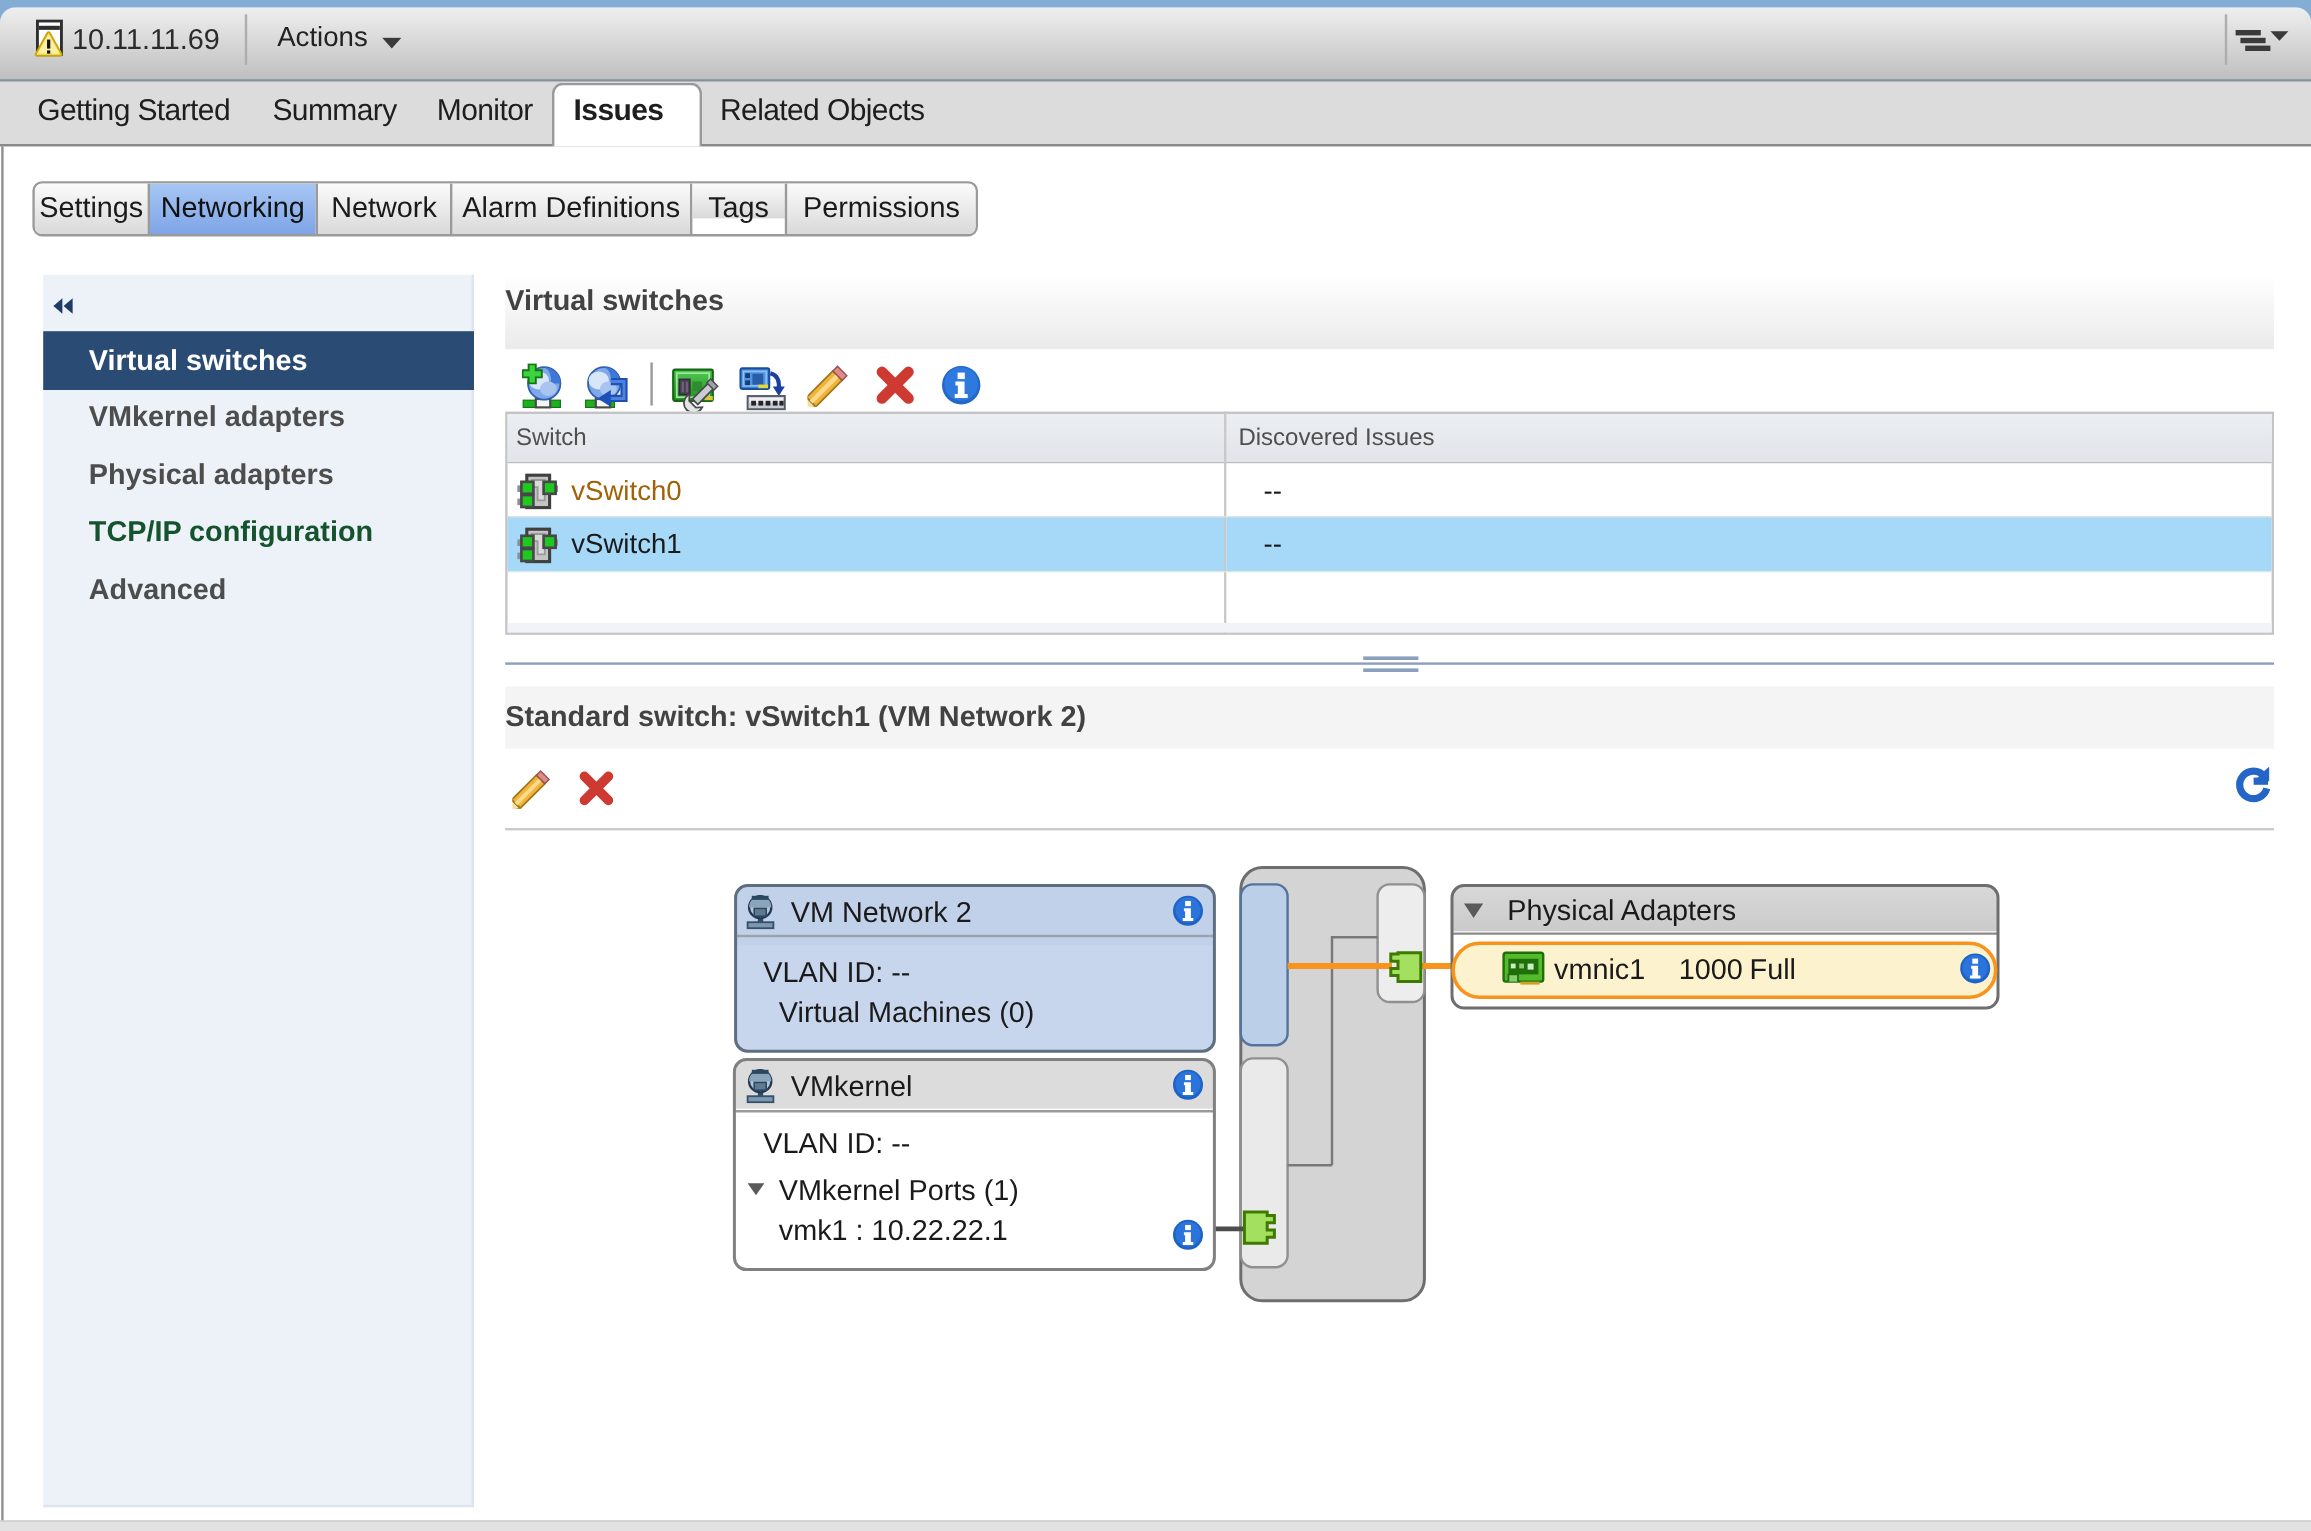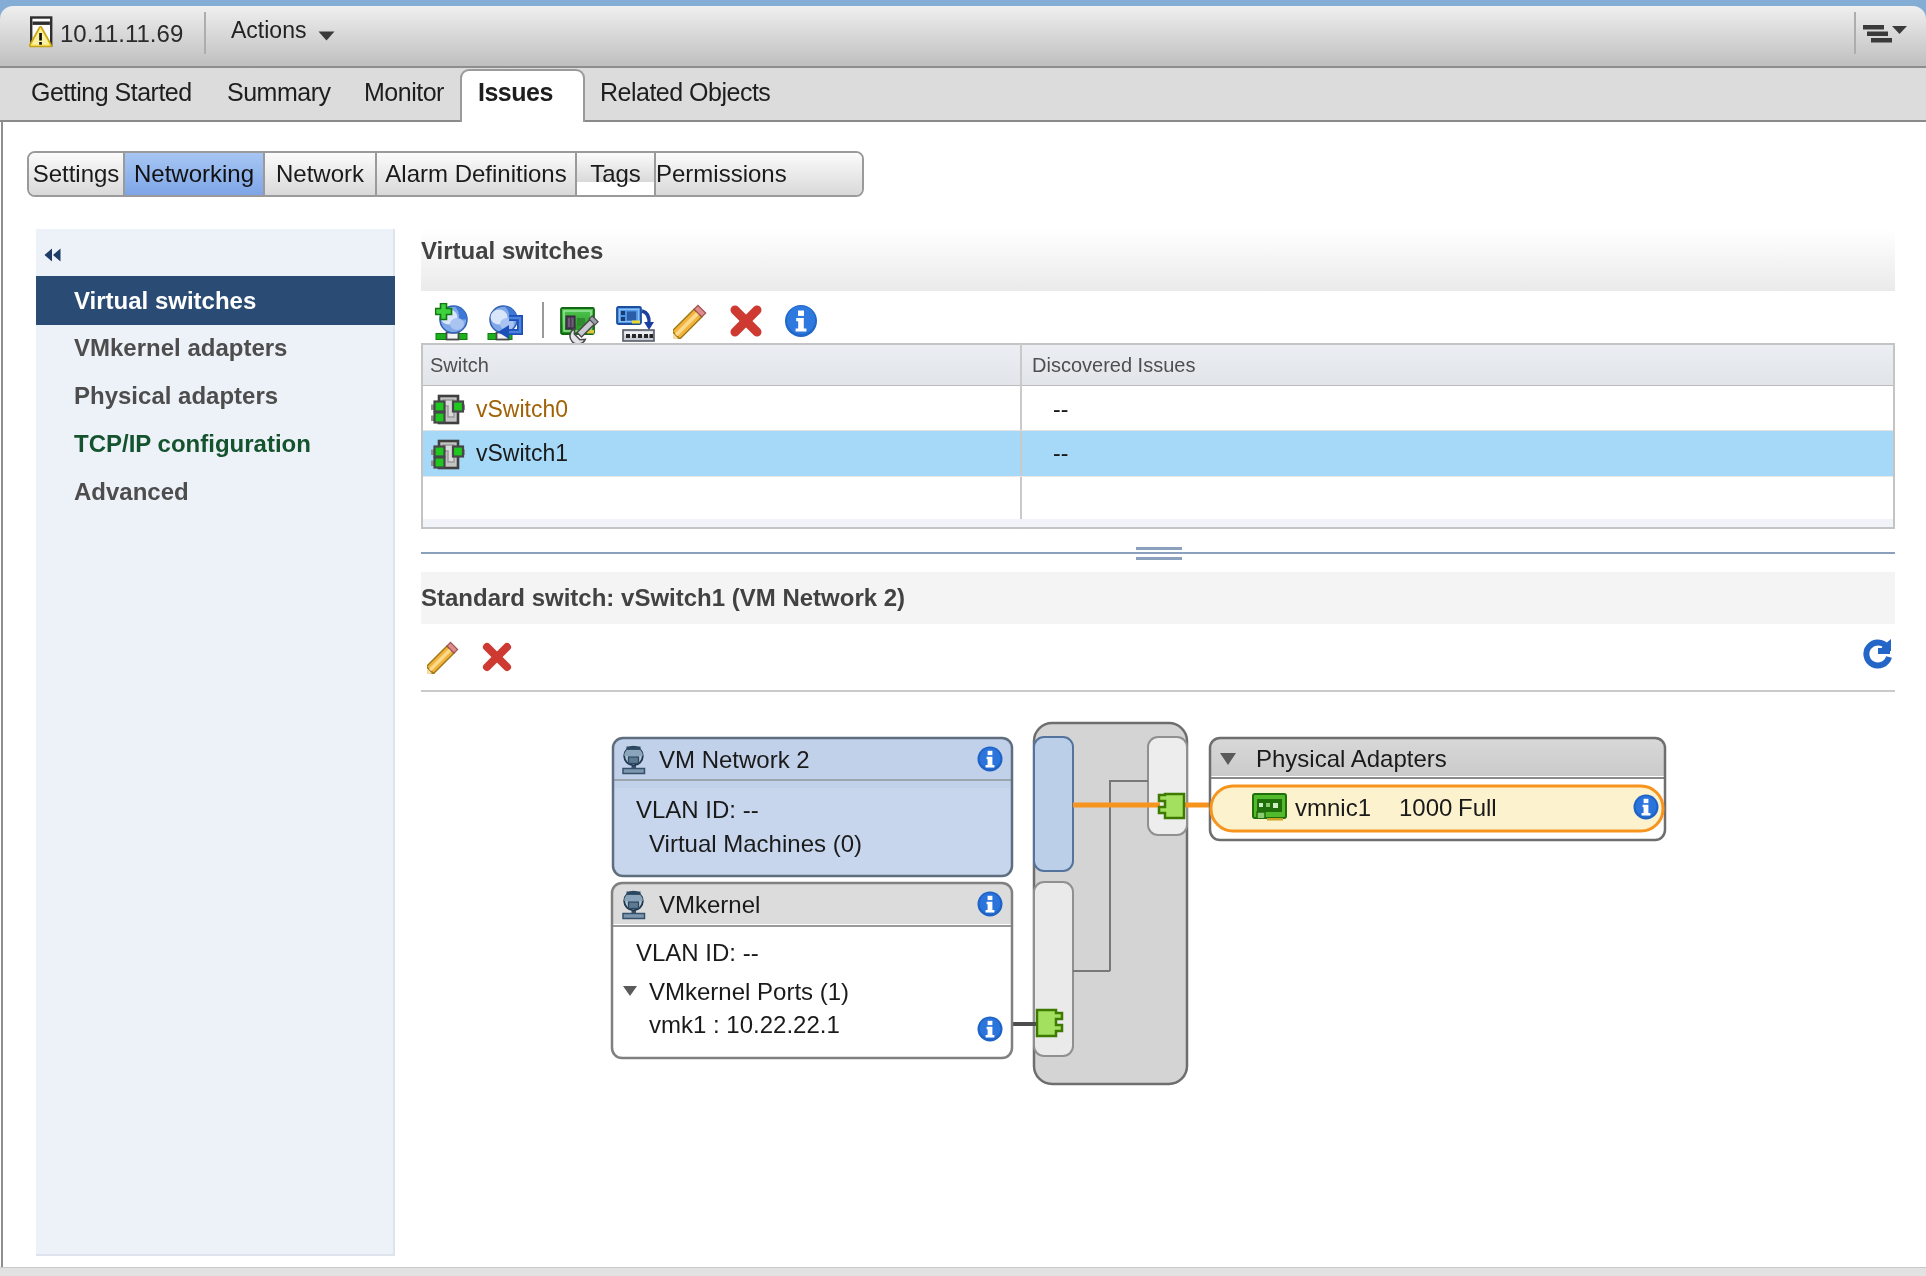--- a/index.html
+++ b/index.html
@@ -43,21 +43,21 @@
 <div class="abs" style="left:460px;top:69px;width:125px;height:53px;background:#fff;border:2px solid #9A9A9A;border-bottom:none;border-radius:9px 9px 0 0"></div>
 <div class="abs" style="left:478px;top:67px;height:51px;line-height:51px;font-size:25px;letter-spacing:-0.5px;font-weight:bold;color:#1E1E1E">Issues</div>
 <div class="abs" style="left:600px;top:66px;height:52px;line-height:52px;font-size:25px;letter-spacing:-0.5px;color:#1E1E1E">Related Objects</div>
 
 <div class="abs" style="left:27px;top:151px;height:46px;border:2px solid #9A9A9A;border-radius:8px;overflow:hidden;display:flex">
   <div style="width:94px;height:42px;line-height:42px;text-align:center;font-size:24px;color:#1A1A1A;background:linear-gradient(#FBFBFB,#D9D9D9)">Settings</div>
   <div style="width:142px;height:42px;line-height:42px;text-align:center;font-size:24px;color:#111;background:linear-gradient(#A6C6F3,#7FA5E7);border-left:2px solid #9A9A9A;border-right:2px solid #9A9A9A">Networking</div>
   <div style="width:110px;height:42px;line-height:42px;text-align:center;font-size:24px;color:#1A1A1A;background:linear-gradient(#FBFBFB,#D9D9D9)">Network</div>
   <div style="width:202px;height:42px;line-height:42px;text-align:center;font-size:24px;color:#1A1A1A;background:linear-gradient(#FBFBFB,#D9D9D9);border-left:2px solid #9A9A9A;border-right:2px solid #9A9A9A">Alarm Definitions</div>
   <div style="width:77px;height:29px;line-height:42px;text-align:center;font-size:24px;color:#1A1A1A;background:linear-gradient(#FBFBFB,#D9D9D9)">Tags</div>
-  <div style="width:208px;height:42px;line-height:42px;font-size:24px;color:#1A1A1A;background:linear-gradient(#FBFBFB,#D9D9D9);border-left:2px solid #9A9A9A">Permissions</div>
+  <div style="width:159px;height:42px;line-height:42px;text-align:center;font-size:24px;color:#1A1A1A;background:linear-gradient(#FBFBFB,#D9D9D9);border-left:2px solid #9A9A9A">Permissions</div>
 </div>
 
 <div class="abs" style="left:1px;top:122px;width:2px;height:1150px;background:#8F8F8F"></div>
 
 <div class="abs" style="left:36px;top:229px;width:359px;height:1027px;background:#EDF2F8;border-right:2px solid #DDE4EE;border-bottom:2px solid #DDE4EE"></div>
 <svg class="abs" style="left:44px;top:248px" width="17" height="14" viewBox="0 0 17 14">
   <polygon points="8,0.5 8,13.5 0.5,7" fill="#1F3C66"></polygon>
   <polygon points="16.5,0.5 16.5,13.5 9,7" fill="#1F3C66"></polygon>
 </svg>
 <div class="abs" style="left:36px;top:276px;width:359px;height:49px;background:#2A4B74"></div>

